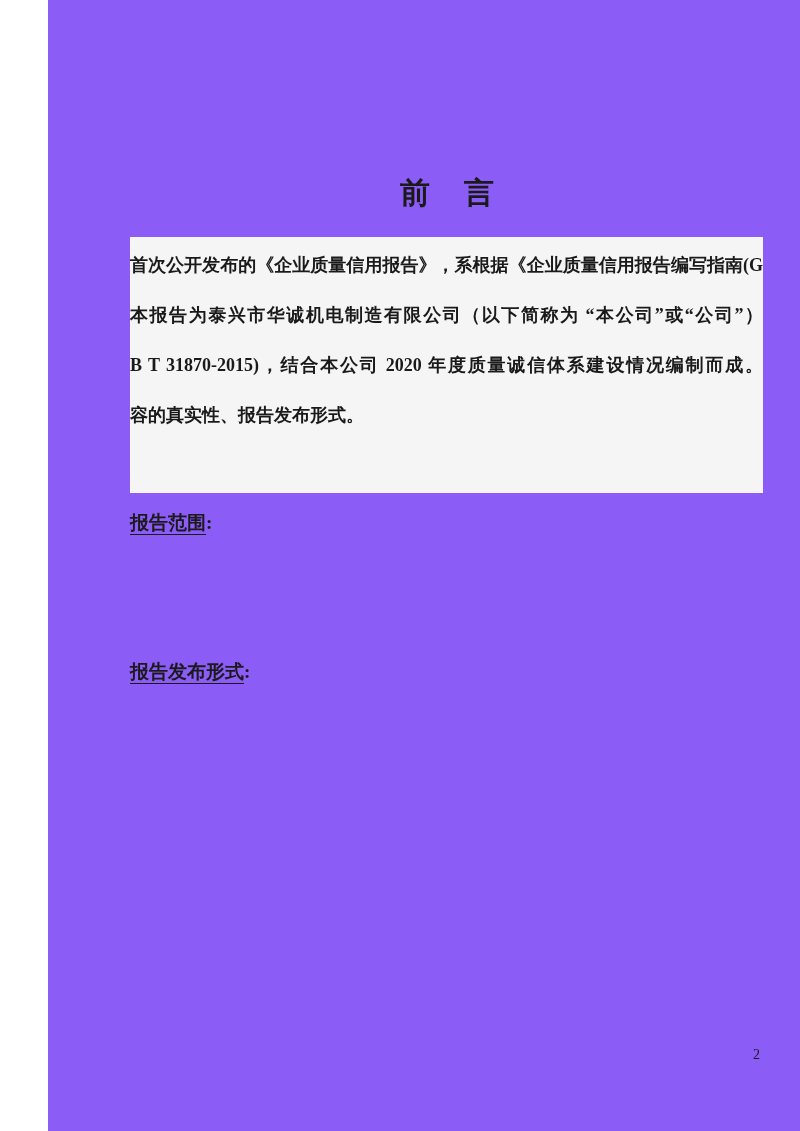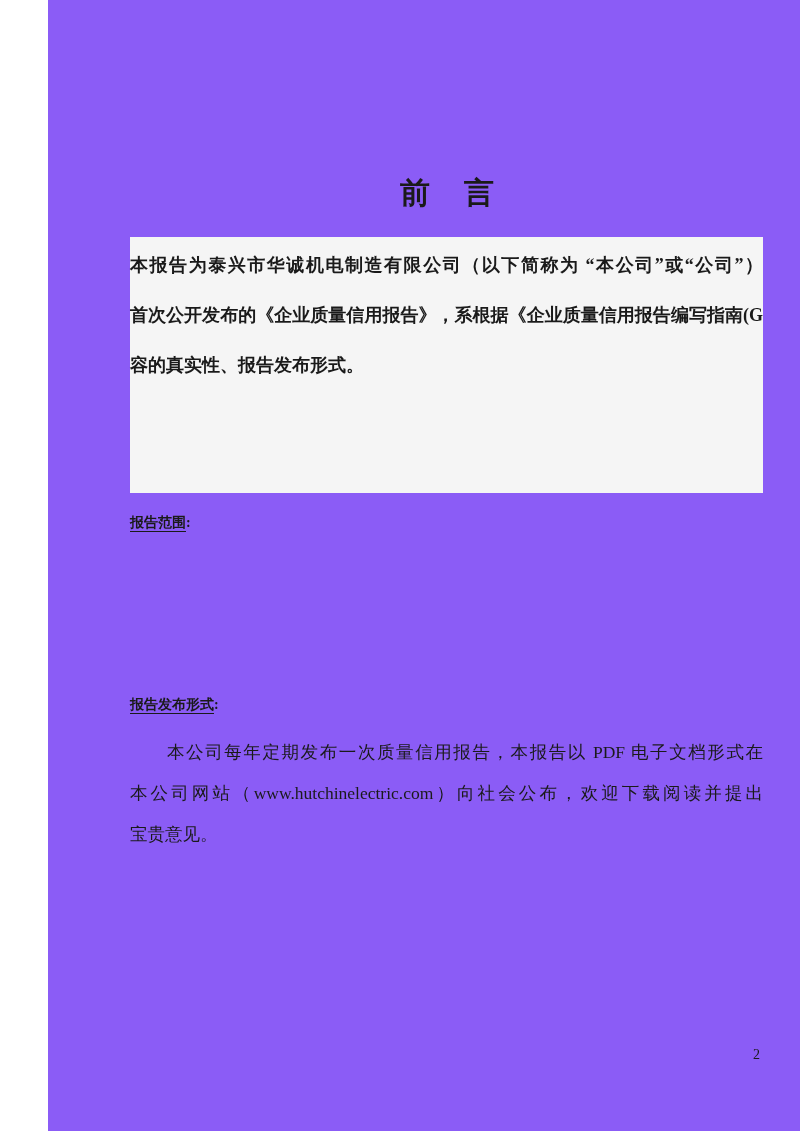--- a/index.html
+++ b/index.html
@@ -44,72 +44,68 @@
     line-height: 50px;
     white-space: normal;
   }
   .fill {
     text-align: justify;
     text-align-last: justify;
   }
   .section-heading {
     position: absolute;
     left: 82px;
-    font-size: 14px;
+    font-size: 19px;
     font-weight: bold;
     line-height: 30px;
   }
   .heading-underline {
     border-bottom: 1.5px solid #1a1a1a;
     padding-bottom: 1px;
   }
   .section-para {
     position: absolute;
     left: 82px;
     width: 633px;
     font-size: 17.5px;
     line-height: 41px;
   }
   .para-line { }
   .indent { text-indent: 37px; }
   .heading-1 { top: 508px; }
   .para-1    { top: 552px; }
-  .heading-2 { top: 690px; }
+  .heading-2 { top: 657px; }
   .para-2    { top: 732px; }
   .page-number {
     position: absolute;
     top: 1046px;
     left: 705px;
     font-size: 14px;
     line-height: 18px;
   }
 </style>
 </head>
 <body>
 
 <div class="page">
 
   <div class="doc-title">前　言</div>
 
   <div class="intro-block">
+    <div class="intro-line fill">首次公开发布的《企业质量信用报告》，系根据《企业质量信用报告编写指南(G</div>
     <div class="intro-line fill">本报告为泰兴市华诚机电制造有限公司（以下简称为 “本公司”或“公司”）</div>
-    <div class="intro-line fill">首次公开发布的《企业质量信用报告》，系根据《企业质量信用报告编写指南(G</div>
+    <div class="intro-line fill">B T 31870-2015)，结合本公司 2020 年度质量诚信体系建设情况编制而成。</div>
     <div class="intro-line">容的真实性、报告发布形式。</div>
   </div>
 
   <div class="section-heading heading-1">
     <span class="heading-underline">报告范围</span><span>:</span>
   </div>
 
 
   <div class="section-heading heading-2">
     <span class="heading-underline">报告发布形式</span><span>:</span>
   </div>
 
-  <div class="section-para para-2">
-    <div class="para-line fill indent">本公司每年定期发布一次质量信用报告，本报告以 PDF 电子文档形式在</div>
-    <div class="para-line fill">本公司网站（www.hutchinelectric.com）向社会公布，欢迎下载阅读并提出</div>
-    <div class="para-line">宝贵意见。</div>
-  </div>
 
   <div class="page-number">2</div>
 
 </div>
 
 </body></html>

